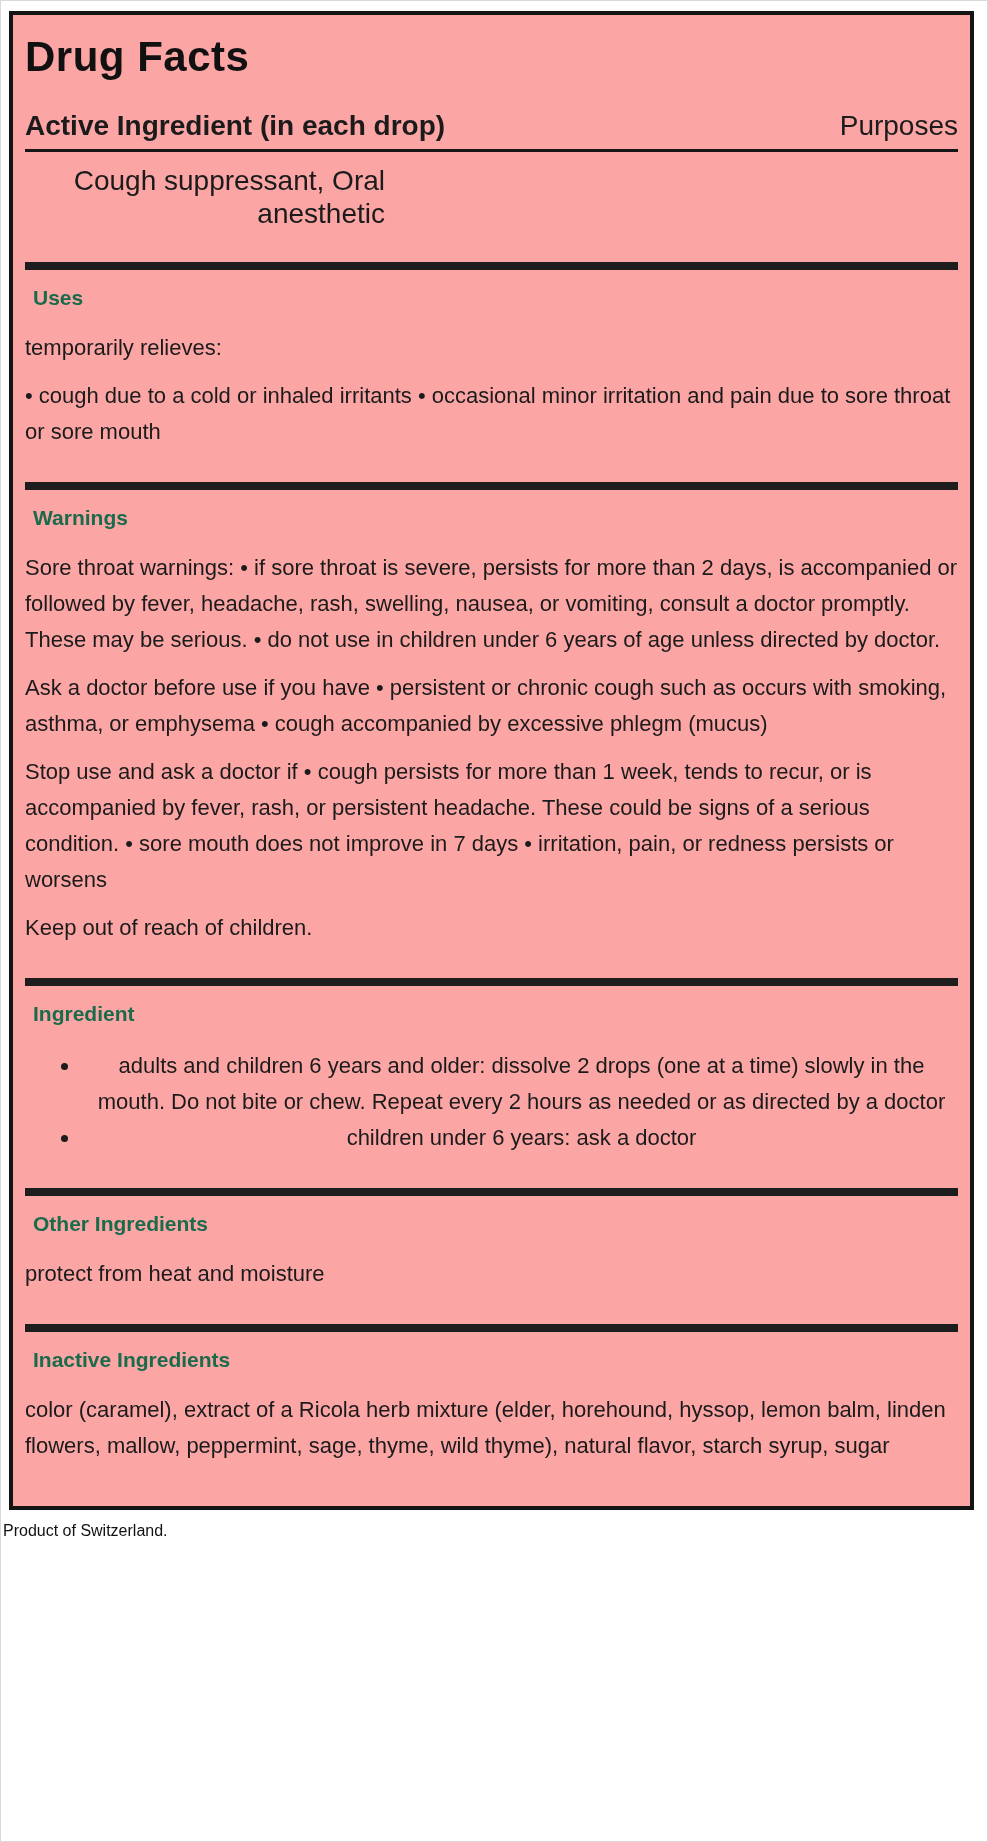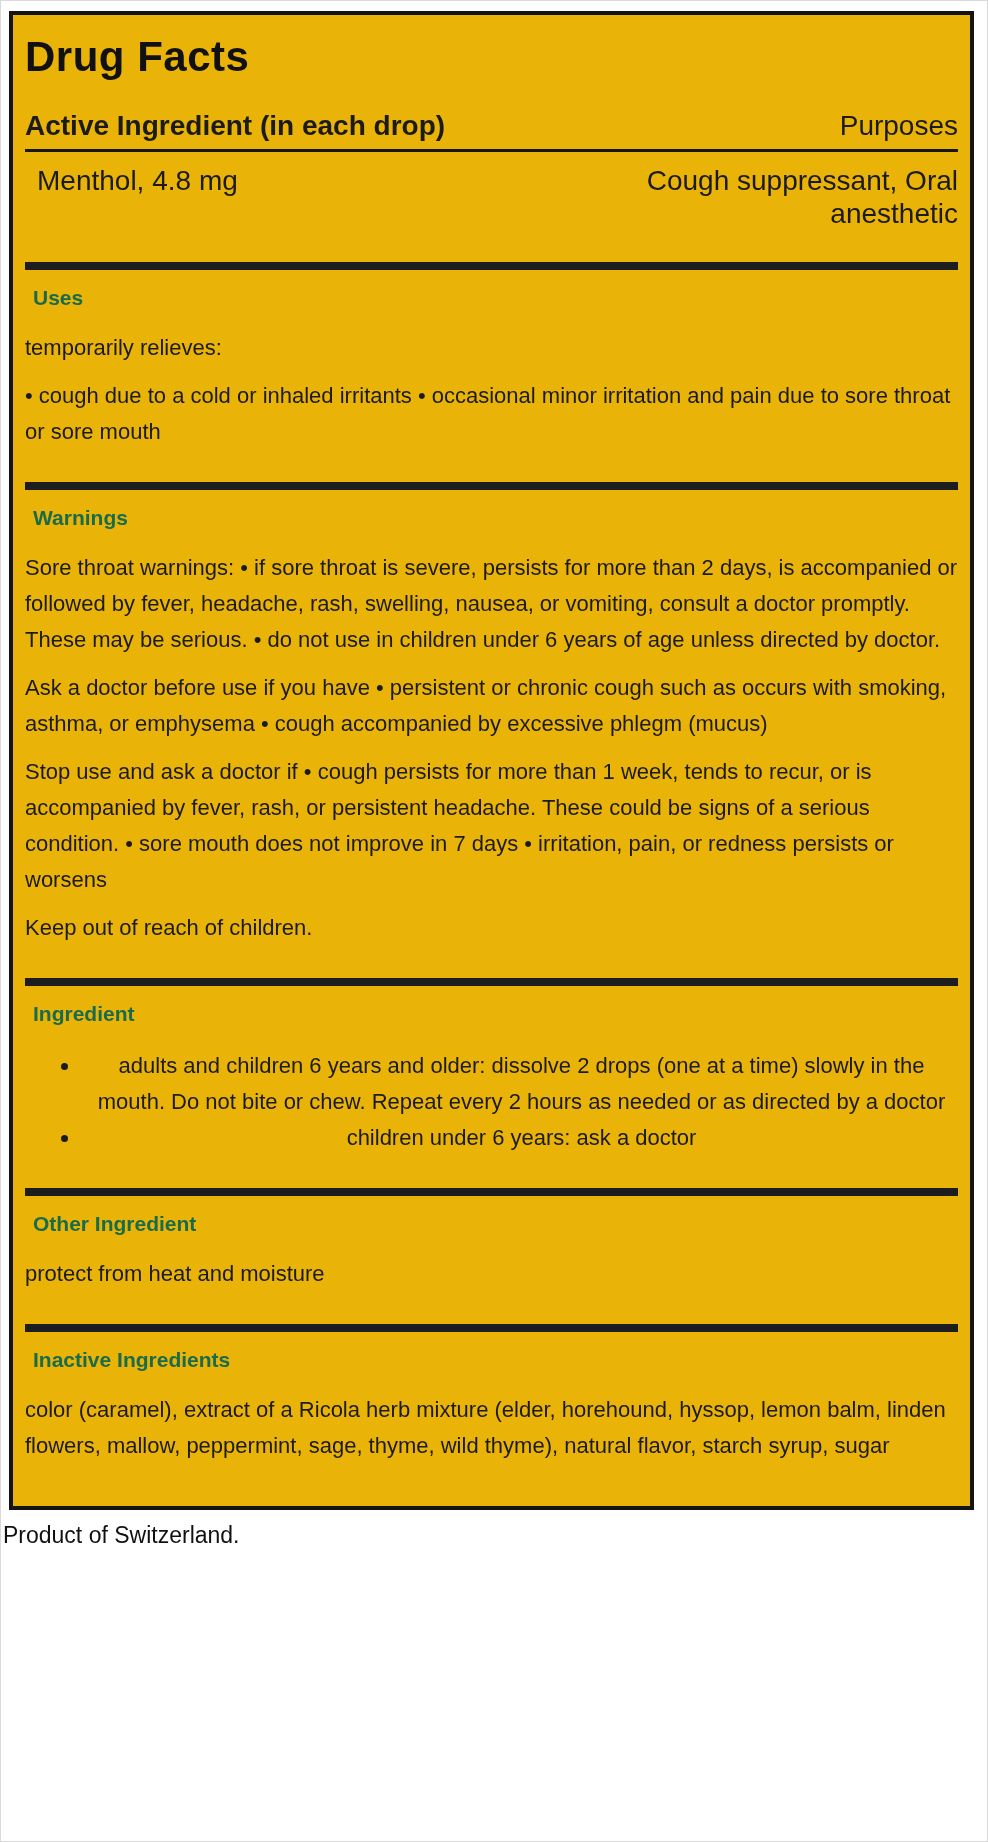--- a/index.html
+++ b/index.html
@@ -19,21 +19,21 @@
   }
   .page{
     width:988px;height:1842px;
     border:1px solid #d9d9d9;
     overflow:hidden;
   }
   .label-box{
     margin:10px 13px 0 8px;
     border:4px solid #141414;
     padding:4px 12px 30px 12px;
-    background:#eab308;
+    background:#fca5a5;
   }
   h1.title{
     font-size:42px;
     font-weight:bold;
     margin:14px 0 26px 0;
     letter-spacing:0.5px;
     color:#111;
   }
   .ing-head{
     display:flex;
@@ -89,21 +89,21 @@
   }
   p.body b, .lead{font-weight:normal;}
   ul.dir-list{
     margin:22px 0;
     padding-left:56px;
     font-size:22px;
     line-height:36px;
   }
   ul.dir-list li{margin:0;padding-left:4px;text-align:center;}
   .footer-note{
-    font-size:23px;
+    font-size:16px;
     margin:12px 0 0 2px;
     color:#111;
   }
 </style>
 </head>
 <body>
 
 <div class="page">
 
   <div class="label-box">
@@ -111,21 +111,20 @@
     <h1 class="title">Drug Facts</h1>
 
     <div class="ing-head">
       <div class="ih-left">Active Ingredient (in each drop)</div>
       <div class="ih-right">Purposes</div>
     </div>
 
     <hr class="thin">
 
     <div class="ing-vals">
-      <div class="iv-left">Menthol, 4.8 mg</div>
       <div class="iv-right">Cough suppressant, Oral anesthetic</div>
     </div>
 
     <hr class="thick">
 
     <section>
       <h2 class="sec-head">Uses</h2>
       <p class="body">temporarily relieves:</p>
       <p class="body">• cough due to a cold or inhaled irritants • occasional minor irritation and pain due to sore throat or sore mouth</p>
     </section>
@@ -146,21 +145,21 @@
       <h2 class="sec-head">Ingredient</h2>
       <ul class="dir-list">
         <li>adults and children 6 years and older: dissolve 2 drops (one at a time) slowly in the mouth. Do not bite or chew. Repeat every 2 hours as needed or as directed by a doctor</li>
         <li>children under 6 years: ask a doctor</li>
       </ul>
     </section>
 
     <hr class="thick">
 
     <section>
-      <h2 class="sec-head">Other Ingredient</h2>
+      <h2 class="sec-head">Other Ingredients</h2>
       <p class="body">protect from heat and moisture</p>
     </section>
 
     <hr class="thick">
 
     <section>
       <h2 class="sec-head">Inactive Ingredients</h2>
       <p class="body">color (caramel), extract of a Ricola herb mixture (elder, horehound, hyssop, lemon balm, linden flowers, mallow, peppermint, sage, thyme, wild thyme), natural flavor, starch syrup, sugar</p>
     </section>
 

